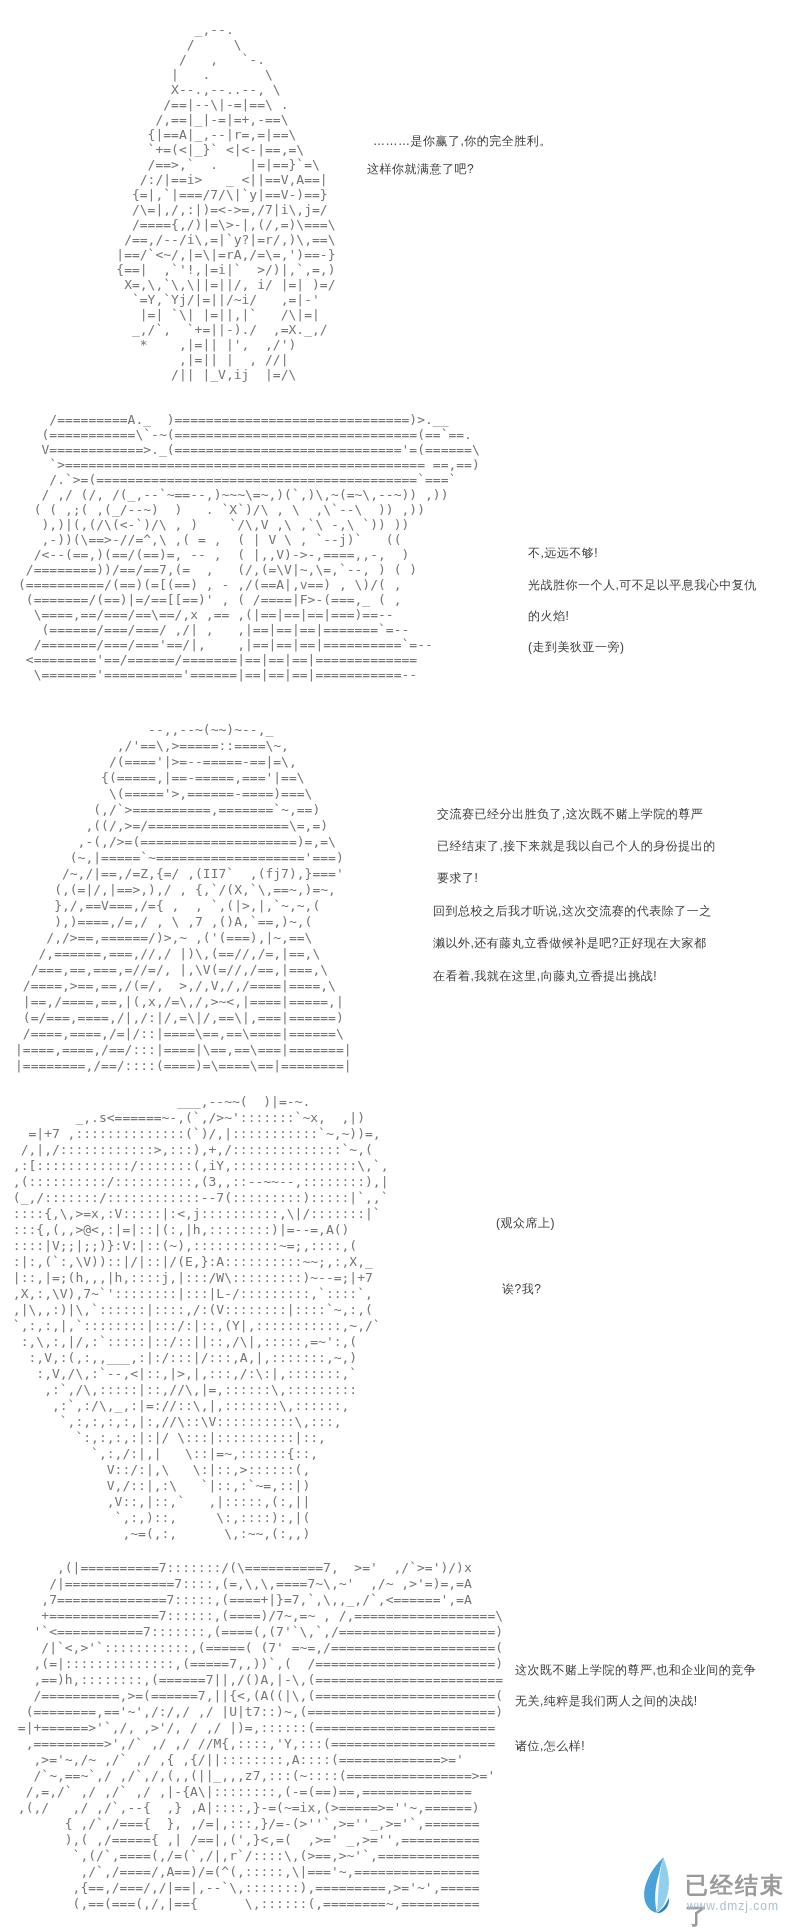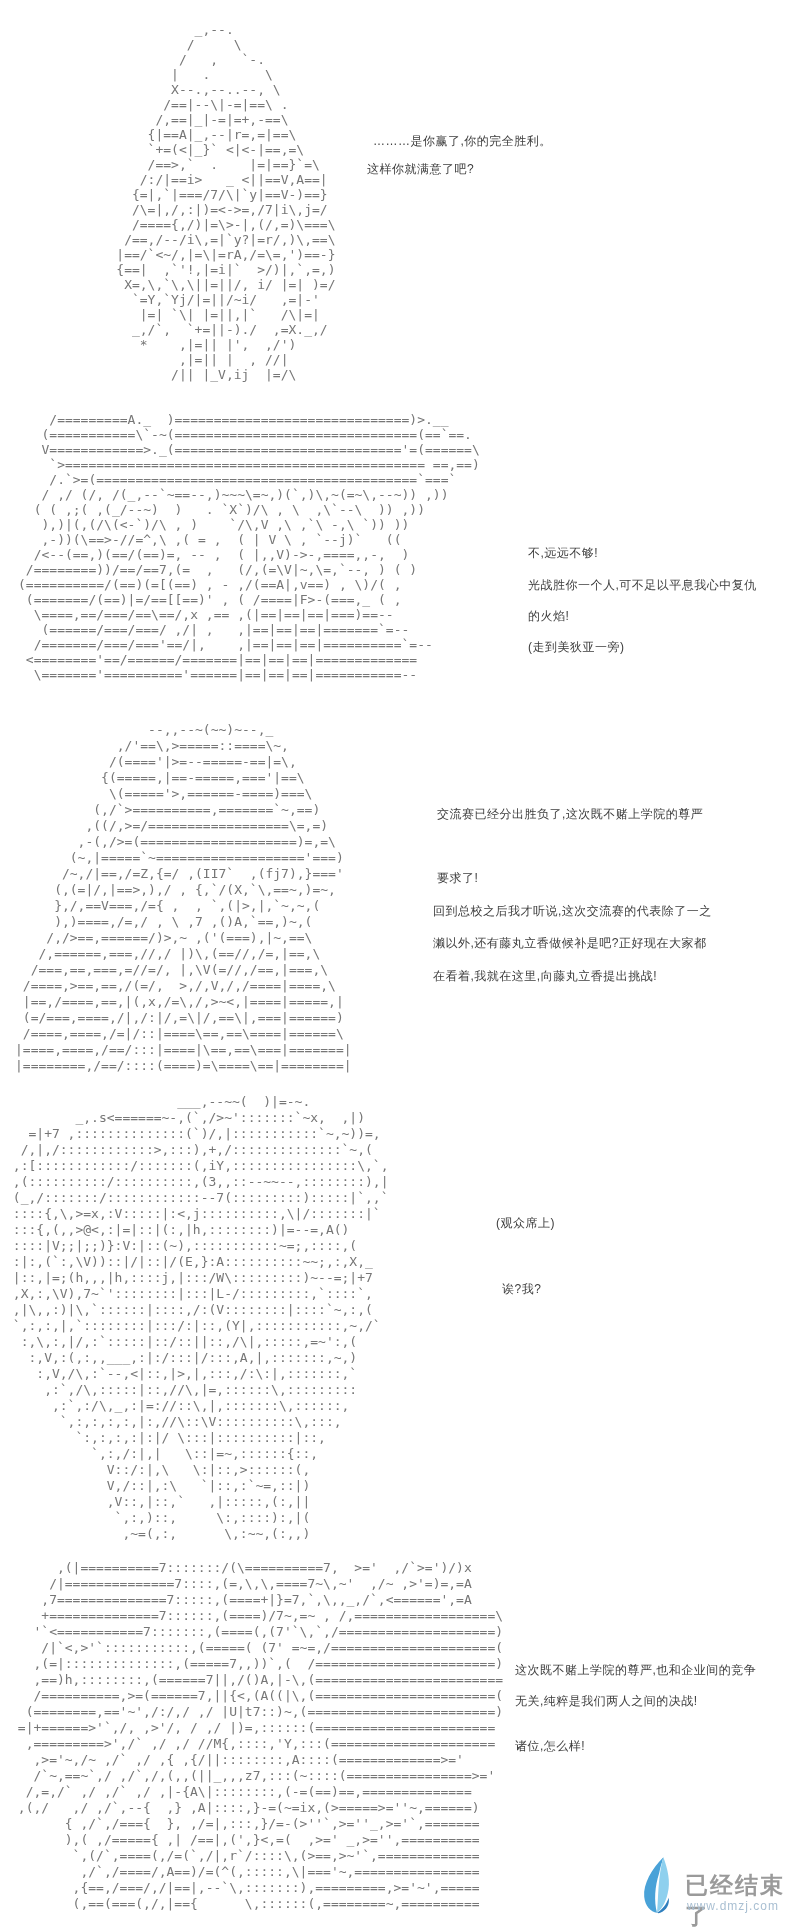--- a/index.html
+++ b/index.html
@@ -100,20 +100,21 @@
     /,/&gt;==,======/)&gt;,~ ,('(===),|~,==\
    /,======,===,//,/ |)\,(==//,/=,|==,\
   /===,==,===,=//=/, |,\V(=//,/==,|===,\
  /====,&gt;==,==,/(=/,  &gt;,/,V,/,/====|====,\
  |==,/====,==,|(,x,/=\,/,&gt;~&lt;,|====|=====,|
  (=/===,====,/|,/:|/,=\|/,==\|,===|======)
  /====,====,/=|/::|====\==,==\====|======\
 |====,====,/==/:::|====|\==,==\===|=======|
 |========,/==/::::(====)=\====\==|========|</pre>
   <div class="line" style="left:437px;top:806px;">交流赛已经分出胜负了,这次既不赌上学院的尊严</div>
+  <div class="line" style="left:437px;top:838px;">已经结束了,接下来就是我以自己个人的身份提出的</div>
   <div class="line" style="left:437px;top:870px;">要求了!</div>
   <div class="line" style="left:433px;top:903px;">回到总校之后我才听说,这次交流赛的代表除了一之</div>
   <div class="line" style="left:433px;top:935px;">濑以外,还有藤丸立香做候补是吧?正好现在大家都</div>
   <div class="line" style="left:433px;top:968px;">在看着,我就在这里,向藤丸立香提出挑战!</div>
 
   <pre class="aa lh16" style="left:5px;top:1094px;">                      ___,--~~(  )|=-~.
          _,.s&lt;======~-,(`,/&gt;~':::::::`~x,  ,|)
    =|+7 ,::::::::::::::(`)/,|:::::::::::`~,~))=,
   /,|,/::::::::::::&gt;,:::),+,/::::::::::::::`~,(
  ,:[::::::::::::/:::::::(,iY,::::::::::::::::\,`,

